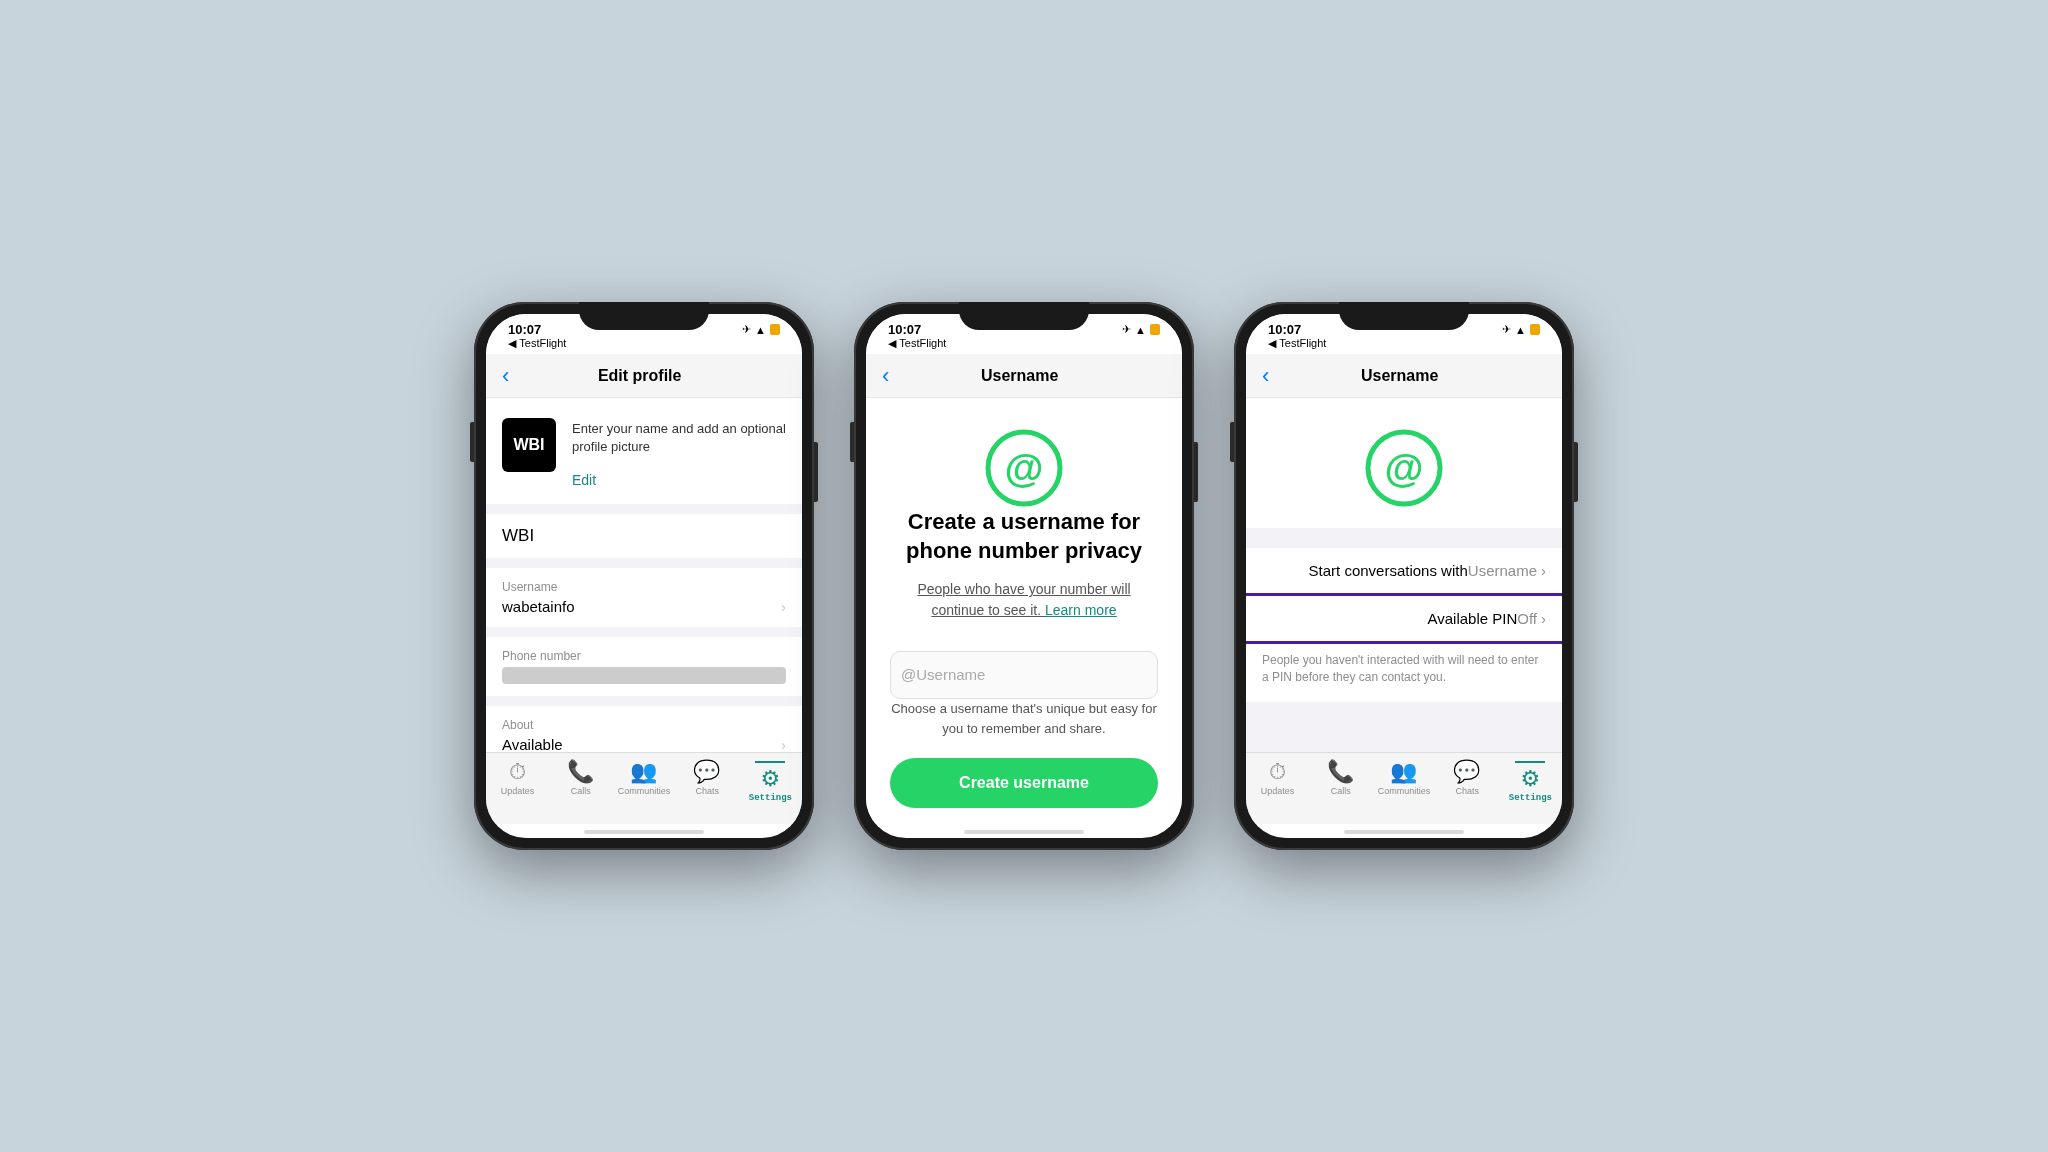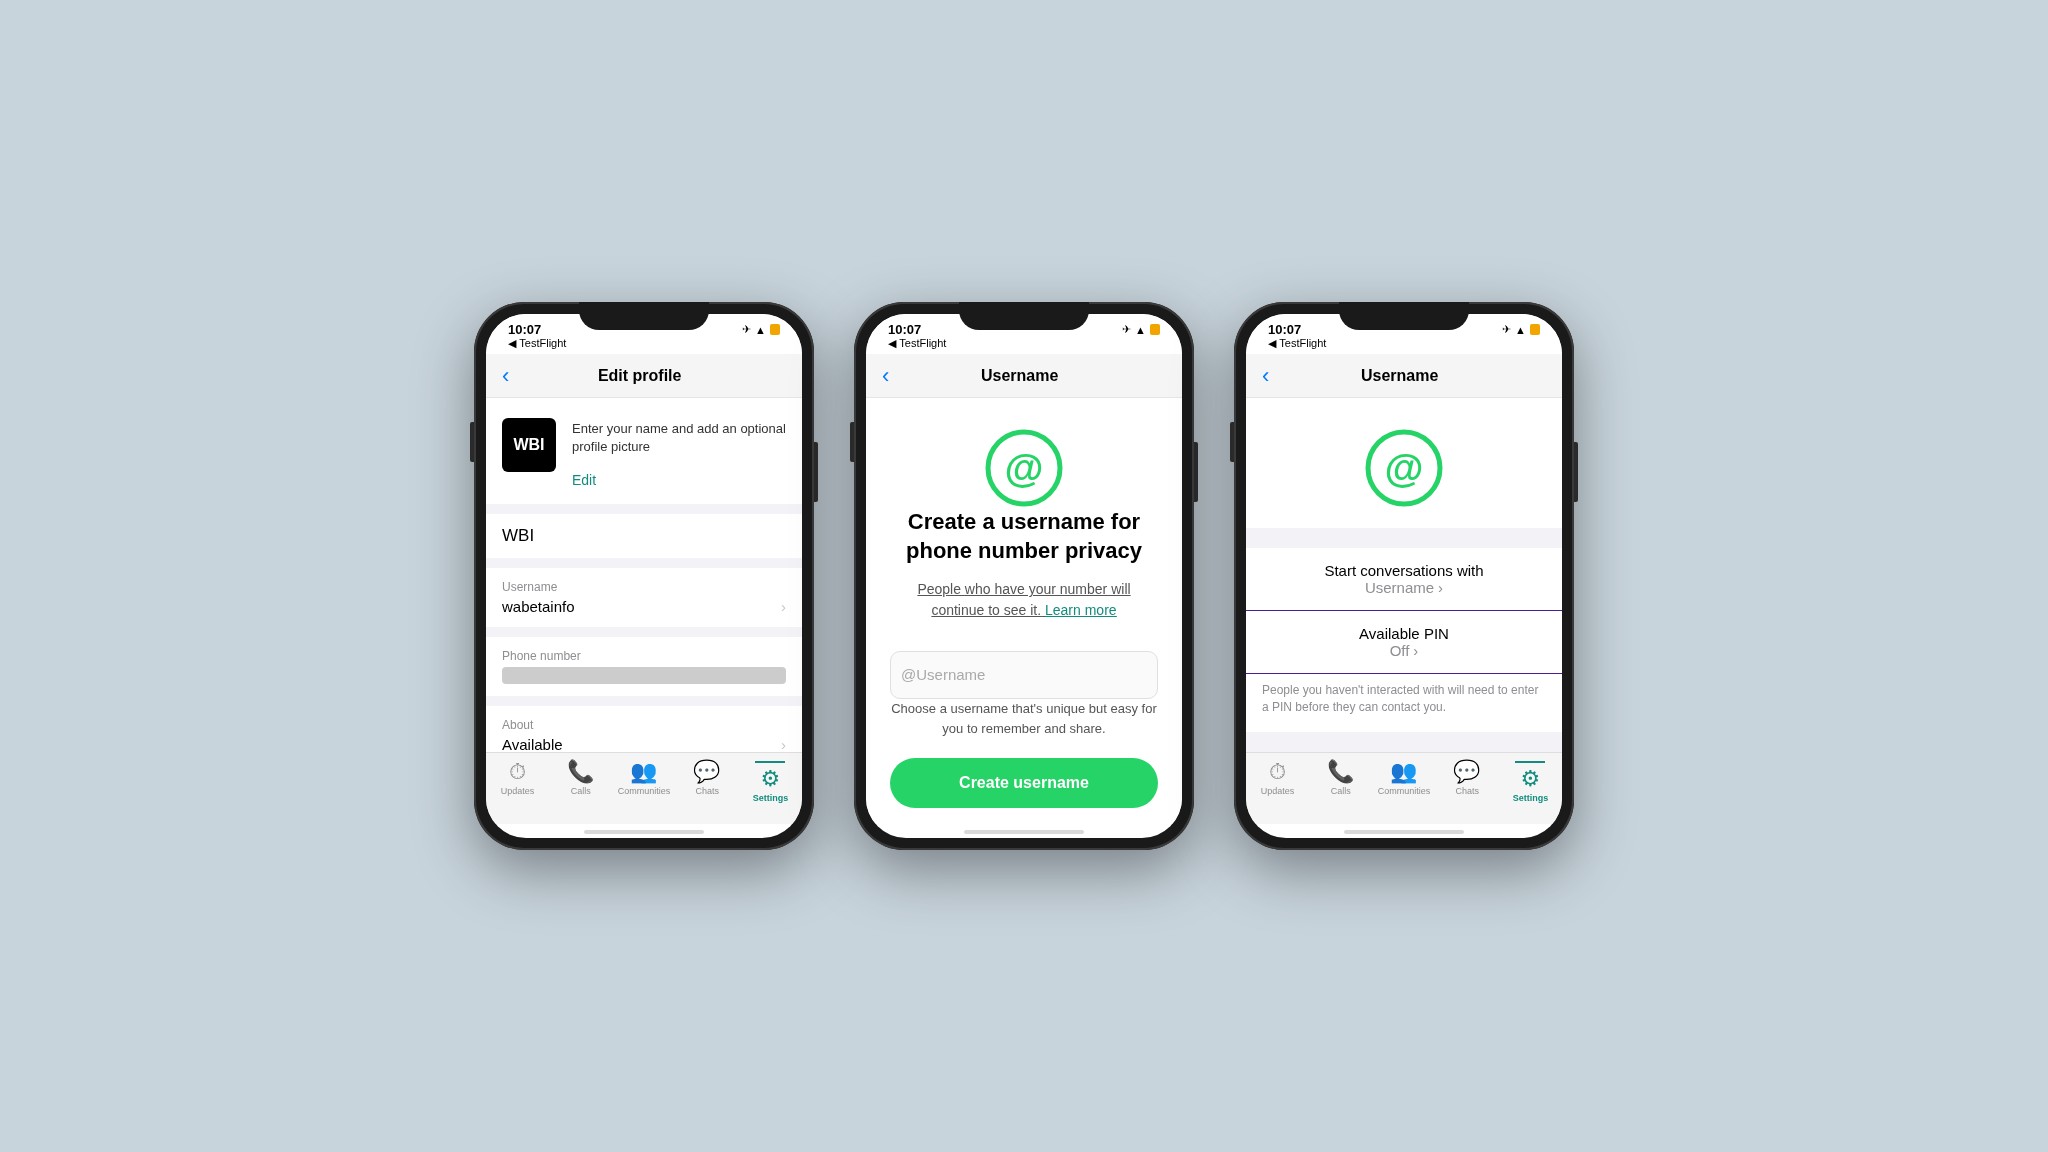--- a/index.html
+++ b/index.html
@@ -139,20 +139,21 @@
       line-height: 1;
     }
     .tab-icon.active { color: #128C7E; }
     .tab-label {
       font-size: 9px;
       color: #8e8e93;
     }
     .tab-label.active {
       color: #128C7E;
       font-weight: 600;
+      font-family: Liberation Mono, monospace;
     }
     .tab-underline {
       width: 30px;
       height: 2px;
       background: #128C7E;
       margin-bottom: 2px;
     }
 
     
     .profile-photo-section {
@@ -315,22 +316,21 @@
     }
     .settings-group {
       background: #fff;
       margin: 20px 0 0;
     }
     .settings-row {
       display: flex;
       align-items: center;
       justify-content: flex-end;
       padding: 14px 16px;
-      border-bottom: 1px solid #4c1d95;
-      flex-direction: column;
+      border-bottom: 3px solid #4c1d95;
     }
     .settings-row:last-child { border-bottom: none; }
     .settings-row-label {
       font-size: 15px;
       color: #000;
     }
     .settings-row-value {
       display: flex;
       align-items: center;
       gap: 4px;

